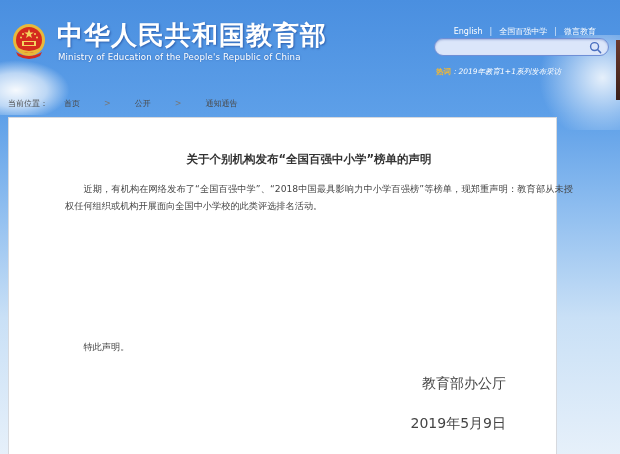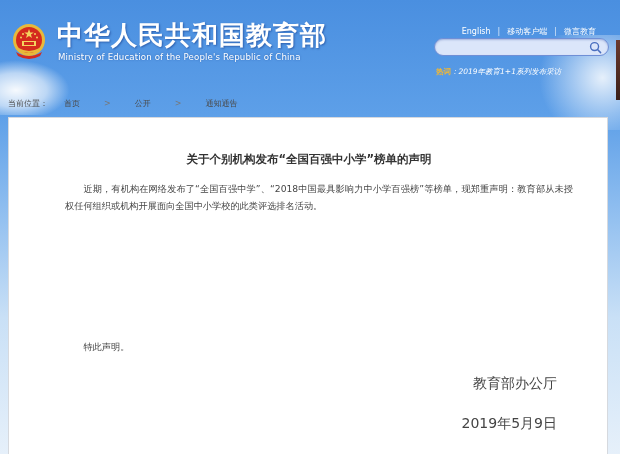--- a/index.html
+++ b/index.html
@@ -63,21 +63,21 @@
     .hotwords .label { color: #f5b830; font-weight: bold; }
     
     .breadcrumb {
       position: absolute; left: 8px; top: 98px; font-size: 8px; color: #4a4a4a;
       display: flex; gap: 24px; align-items: center;
     }
     .breadcrumb a { color: #4a4a4a; text-decoration: none; }
     .breadcrumb .arrow { color: #777; }
     
     .panel {
-      position: absolute; left: 8px; top: 117px; width: 600px; height: 337px;
+      position: absolute; left: 8px; top: 117px; width: 549px; height: 337px;
       background: #ffffff; border: 1px solid #d6d9de; border-bottom: none;
     }
     .article-title {
       position: absolute; left: 0; top: 34px; width: 600px; text-align: center;
       font-size: 11.5px; font-weight: bold; color: #333;
     }
     .para {
       position: absolute; left: 56px; width: 508px;
       font-size: 9.2px; line-height: 17.3px; color: #444;
       text-indent: 2em; text-align: justify;
@@ -112,21 +112,21 @@
     <path d="M6 30 Q19 38 32 30 L30 34 Q19 40 8 34 Z" fill="#d42a1e"></path>
     <path d="M8 27 Q19 33 30 27" stroke="#e8b93a" stroke-width="2" fill="none"></path>
   </svg>
 
   <div class="site-title">中华人民共和国教育部</div>
   <div class="site-subtitle">Ministry of Education of the People's Republic of China</div>
 
   <div class="toplinks">
     <a href="#">English</a>
     <span class="sep">|</span>
-    <a href="#">移动客户端</a>
+    <a href="#">全国百强中学</a>
     <span class="sep">|</span>
     <a href="#">微言教育</a>
   </div>
 
   <div class="search">
     <input type="text" placeholder="" style="">
     <svg class="search-icon" viewBox="0 0 14 14">
       <circle cx="6" cy="6" r="4.3" stroke="#4a6fbf" stroke-width="1.5" fill="none"></circle>
       <line x1="9.2" y1="9.2" x2="12.5" y2="12.5" stroke="#4a6fbf" stroke-width="1.6" stroke-linecap="round"></line>
     </svg>

